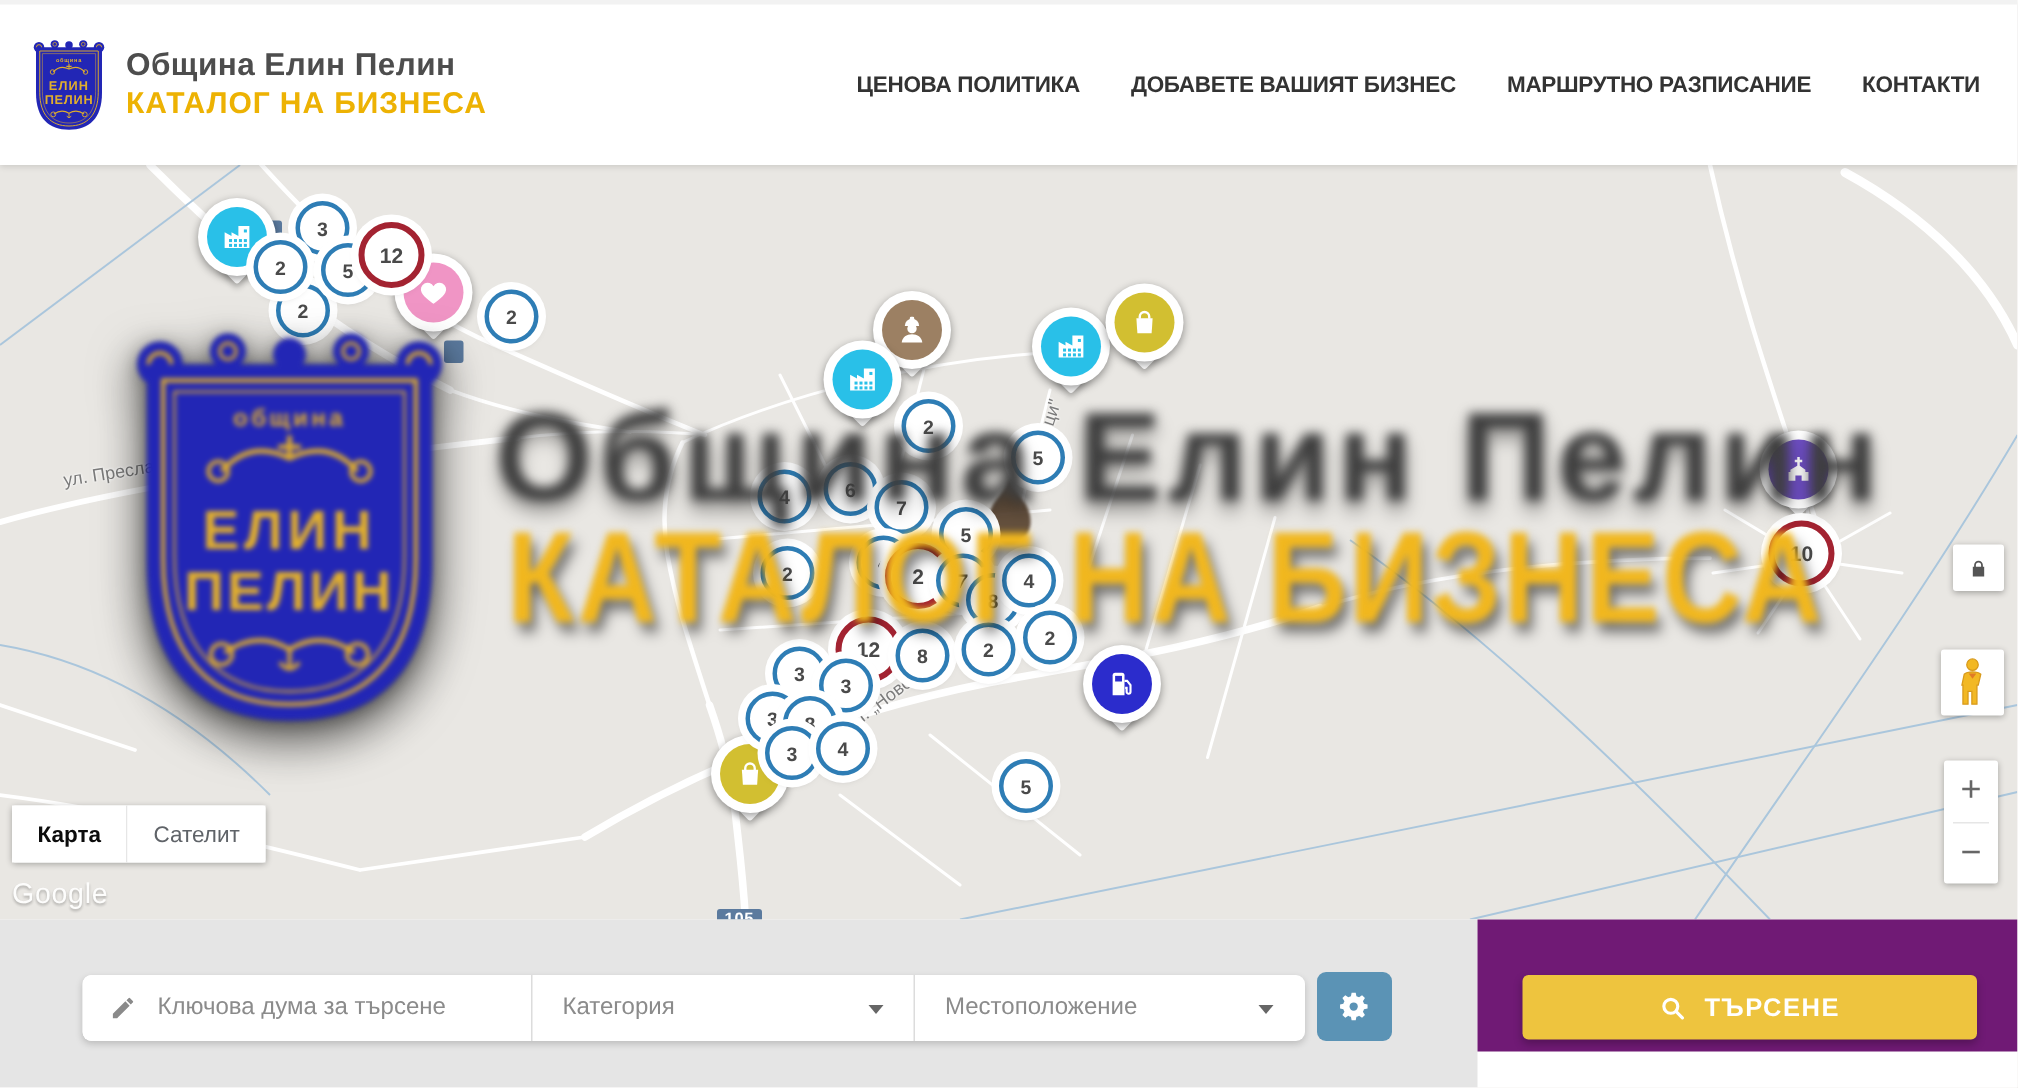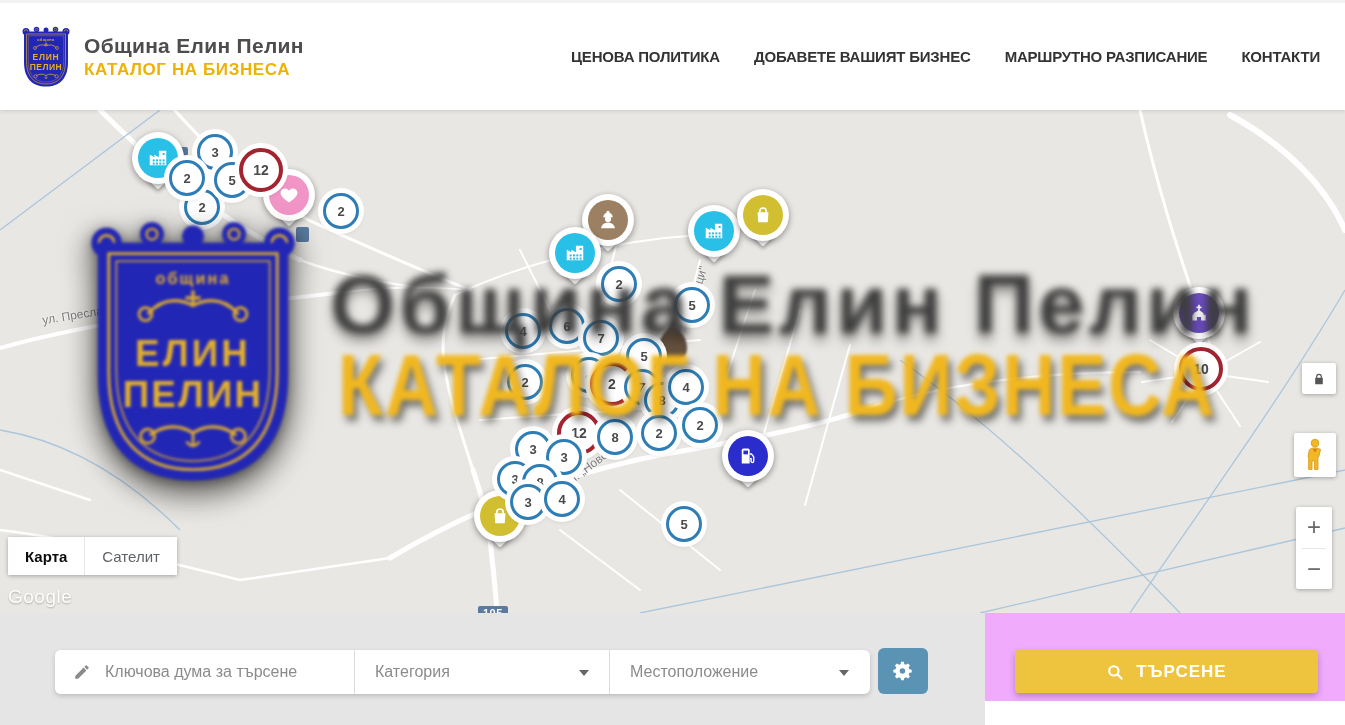--- a/index.html
+++ b/index.html
@@ -9,21 +9,21 @@
 
   
   .header {
     position:absolute; top:0; left:0; width:100%; height:110px; background:#fff;
     display:flex; align-items:center; justify-content:space-between;
     padding:0 25px 0 20px; box-shadow:0 1px 4px rgba(0,0,0,.12); z-index:20;
     border-top:3px solid #f2f2f2;
   }
   .brand { display:flex; align-items:center; gap:12px; cursor:pointer; }
   .brand-title { font-size:21px; font-weight:700; color:#4d4d4d; letter-spacing:.3px; }
-  .brand-subtitle { font-size:17px; font-weight:700; color:#edb203; letter-spacing:.6px; margin-top:2px; }
+  .brand-subtitle { font-size:20px; font-weight:700; color:#edb203; letter-spacing:.6px; margin-top:2px; }
   .nav { display:flex; align-items:flex-end; gap:34px; }
   .nav a { font-size:15px; font-weight:700; color:#333; text-decoration:none; letter-spacing:-.2px; cursor:pointer; }
 
   
   .map {
     position:absolute; top:110px; left:0; width:1345px; height:503px;
     background:#e9e7e3; overflow:hidden; z-index:1;
   }
   .roads { position:absolute; top:0; left:0; z-index:1; }
   .street-label {
@@ -112,21 +112,21 @@
   }
   .zoombox button {
     flex:1; border:none; background:transparent; font-size:24px; color:#666; cursor:pointer;
     font-family:"Liberation Sans",sans-serif; line-height:1;
   }
   .zoombox .divider { height:1px; background:#e6e6e6; margin:0 6px; }
 
   
   .searchbar { position:absolute; top:613px; left:0; width:1345px; height:112px; display:flex; z-index:20; }
   .search-left { position:relative; width:985px; height:112px; background:#e5e5e5; }
-  .search-right { position:relative; width:360px; height:88px; background:#f0abfc; }
+  .search-right { position:relative; width:360px; height:88px; background:#701a75; }
   .input-group {
     position:absolute; left:55px; top:37px; width:815px; height:44px; background:#fff;
     border-radius:6px; display:flex; box-shadow:0 2px 5px rgba(0,0,0,.18); overflow:hidden;
   }
   .field { position:relative; display:flex; align-items:center; height:44px; }
   .field.keyword { width:300px; border-right:1px solid #dcdcdc; }
   .field.keyword .pencil { position:absolute; left:18px; top:13px; }
   .field.keyword input {
     width:100%; height:100%; border:none; outline:none; padding-left:50px; font-size:16px;
     color:#555; font-family:"Liberation Sans",sans-serif;

